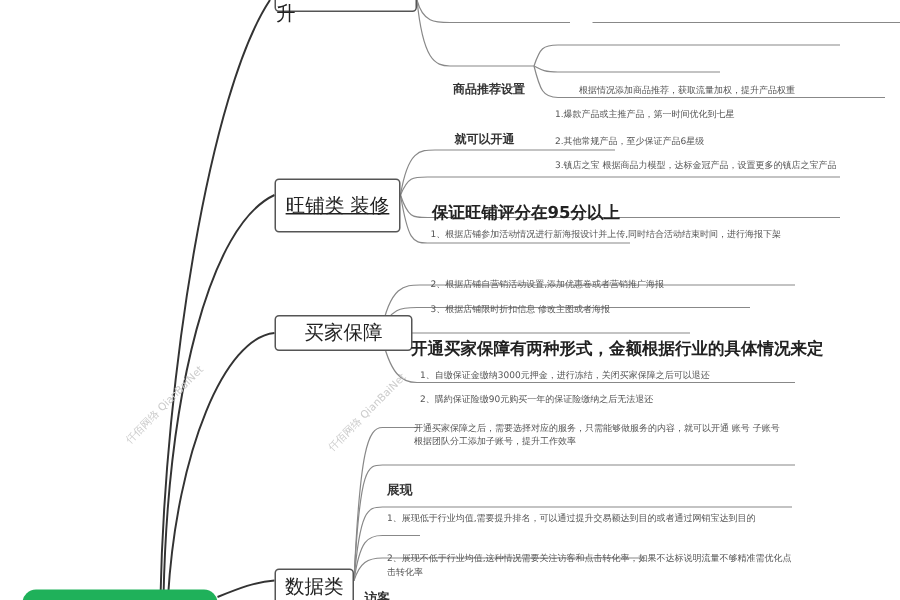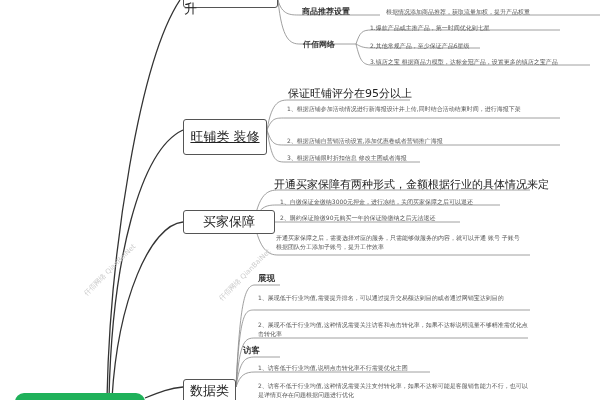--- a/index.html
+++ b/index.html
@@ -1,25 +1,25 @@
 <!DOCTYPE html>
 <html><head>
 <meta charset="utf-8">
 <style>
   html, body { margin:0; padding:0; background:#ffffff; }
   body { width:600px; height:400px; position:relative; overflow:hidden;
          font-family:"DejaVu Sans", sans-serif; color:#333; }
   svg.links { position:absolute; left:0; top:0; width:600px; height:400px; pointer-events:none; }
-  .abs { position:absolute; white-space:nowrap; }
+  .abs { position:absolute; white-space:nowrap;margin-top:48px; }
   .box { position:absolute; border:1px solid #555; border-radius:3px; background:#fff;
          font-size:13px; color:#222; display:flex; align-items:center; justify-content:center; box-sizing:border-box; }
   .root { position:absolute; background:#1fb15a; border-radius:9px; }
   .t-sub { font-size:8px; font-weight:bold; color:#333; }
   .t-leaf { font-size:6px; color:#555; }
-  .t-head { font-size:11px; font-weight:normal; color:#222; }
+  .t-head { font-size:11px; font-weight:bold; color:#222; }
   .t-head2 { font-size:8.5px; font-weight:bold; color:#333; }
   .wm { position:absolute; font-size:7px; color:#ccc; transform:rotate(-45deg); }
 </style>
 </head>
 <body>
 
 <svg class="links" viewBox="0 0 600 400">
   <g fill="none" stroke="#333" stroke-width="1.3">
 
     <path d="M107,398 C110,250 140,60 180,0"></path>
@@ -59,21 +59,21 @@
 <div class="wm" style="left:210px;top:270px;">仟佰网络 QianBaiNet</div>
 <div class="wm" style="left:75px;top:265px;">仟佰网络 QianBaiNet</div>
 
 <div class="root" style="left:15px;top:393px;width:130px;height:20px;"></div>
 
 <div class="box" style="left:183px;top:-8px;width:95px;height:16px;">
   <span>产品类 销量提升</span>
 </div>
 <div class="abs t-sub" style="left:302px;top:6px;">商品推荐设置</div>
 <div class="abs t-leaf" style="left:386px;top:8px;">根据情况添加商品推荐，获取流量加权，提升产品权重</div>
-<div class="abs t-sub" style="left:303px;top:39px;">仟佰网络</div>
+<div class="abs t-sub" style="left:303px;top:39px;">就可以开通</div>
 <div class="abs t-leaf" style="left:370px;top:24px;">1.爆款产品或主推产品，第一时间优化到七星</div>
 <div class="abs t-leaf" style="left:370px;top:42px;">2.其他常规产品，至少保证产品6星级</div>
 <div class="abs t-leaf" style="left:370px;top:58px;">3.镇店之宝 根据商品力模型，达标金冠产品，设置更多的镇店之宝产品</div>
 
 <div class="box" style="left:183px;top:119px;width:84px;height:36px;text-decoration:underline;">
   <span>旺铺类 装修</span>
 </div>
 <div class="abs t-head" style="left:288px;top:86px;">保证旺铺评分在95分以上</div>
 <div class="abs t-leaf" style="left:287px;top:104px;width:270px;white-space:normal;line-height:9px;">1、根据店铺参加活动情况进行新海报设计并上传,同时结合活动结束时间，进行海报下架</div>
 <div class="abs t-leaf" style="left:287px;top:137px;">2、根据店铺自营销活动设置,添加优惠卷或者营销推广海报</div>

